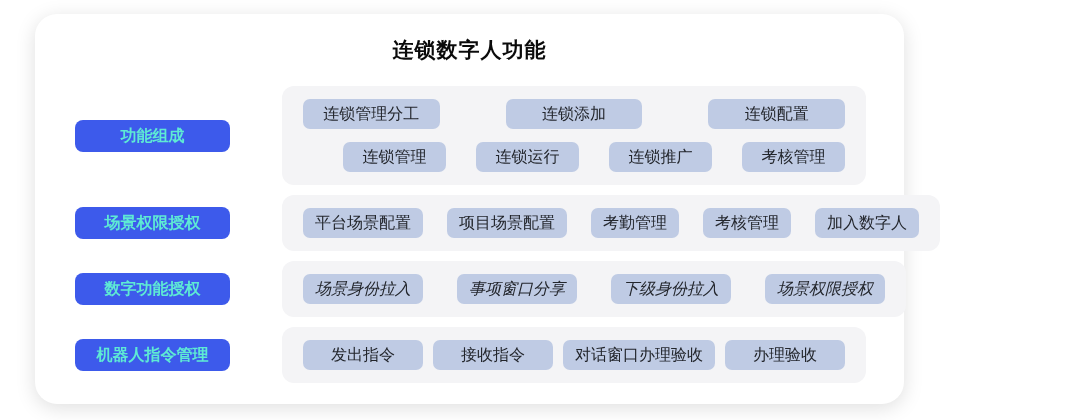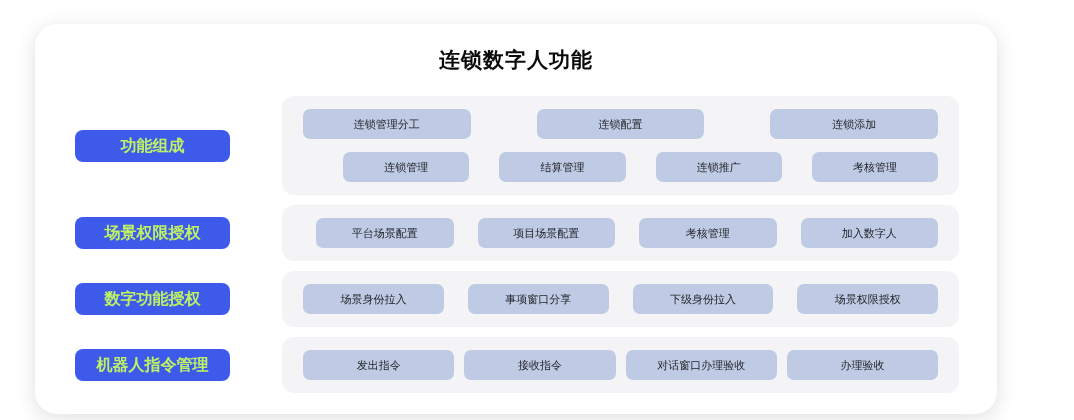--- a/index.html
+++ b/index.html
@@ -13,22 +13,22 @@
   html,body{margin:0;padding:0;}
   body{
     width:1074px;height:420px;
     background:#ffffff;
     font-family:"Liberation Sans","DejaVu Sans",sans-serif;
     position:relative;
     overflow:hidden;
   }
   .card{
     position:absolute;
-    left:35px;top:24px;
-    width:962px;height:390px;
+    left:35px;top:14px;
+    width:869px;height:390px;
     background:#ffffff;
     border-radius:22px;
     box-shadow:0 4px 20px rgba(0,0,0,0.13);
   }
   .title{
     margin:22px 0 0 0;
     text-align:center;
     font-size:21px;
     font-weight:700;
     letter-spacing:1px;
@@ -44,21 +44,21 @@
   .row{
     display:flex;
     align-items:center;
   }
   .row-label{
     width:155px;
     min-height:32px;
     flex:0 0 155px;
     background:var(--label-bg);
     border-radius:8px;
-    color:#bef264;
+    color:#5eead4;
     font-size:16px;
     font-weight:700;
     line-height:32px;
     text-align:center;
     white-space:nowrap;
   }
   .panel{
     flex:1 1 auto;
     margin-left:52px;
     background:var(--panel-bg);
@@ -73,60 +73,61 @@
     gap:20px;
   }
   .chip{
     flex:1 1 0;
     height:30px;
     line-height:30px;
     padding:0 12px;
     background:var(--chip-bg);
     border-radius:7px;
     color:var(--chip-text);
-    font-size:11px;
+    font-size:16px;
     text-align:center;
     white-space:nowrap;
   }
   
   .r0 .l0{gap:66px;}
   .r0 .l1{gap:30px;padding-left:40px;}
-  .r1 .l0{gap:24px;margin-left:13px;}
-  .r2 .l0{gap:24px;}
+  .r1 .l0{gap:24px;}
+  .r2 .l0{gap:34px;font-style:italic;}
   .r3 .l0{gap:10px;}
 </style>
 </head>
 <body>
 
 <div class="card">
   <h1 class="title">连锁数字人功能</h1>
   <div class="rows">
   <div class="row r0">
     <div class="row-label">功能组成</div>
     <div class="panel">
           <div class="line l0">
             <div class="chip">连锁管理分工</div>
+            <div class="chip">连锁添加</div>
             <div class="chip">连锁配置</div>
-            <div class="chip">连锁添加</div>
           </div>
           <div class="line l1">
             <div class="chip">连锁管理</div>
-            <div class="chip">结算管理</div>
+            <div class="chip">连锁运行</div>
             <div class="chip">连锁推广</div>
             <div class="chip">考核管理</div>
           </div>
         </div>
   </div>
 
   <div class="row r1">
     <div class="row-label">场景权限授权</div>
     <div class="panel">
           <div class="line l0">
             <div class="chip">平台场景配置</div>
             <div class="chip">项目场景配置</div>
+            <div class="chip">考勤管理</div>
             <div class="chip">考核管理</div>
             <div class="chip">加入数字人</div>
           </div>
         </div>
   </div>
 
   <div class="row r2">
     <div class="row-label">数字功能授权</div>
     <div class="panel">
           <div class="line l0">

